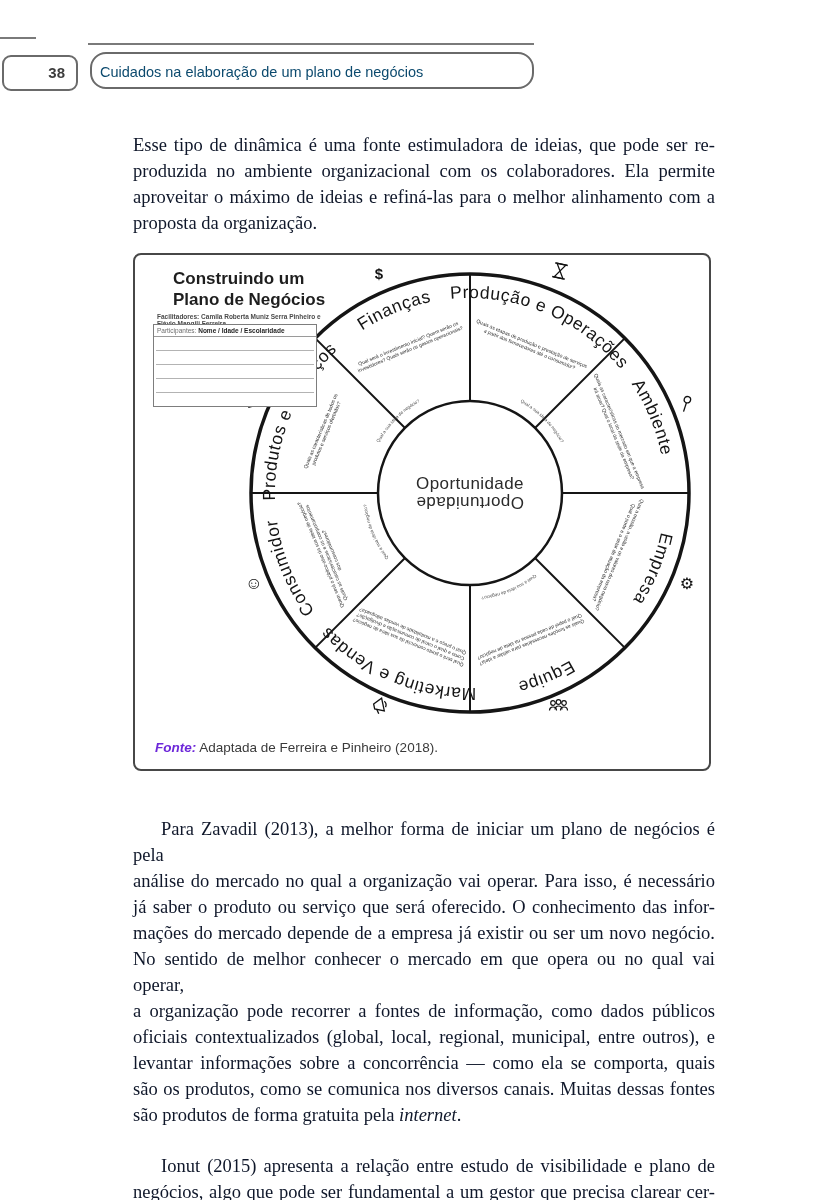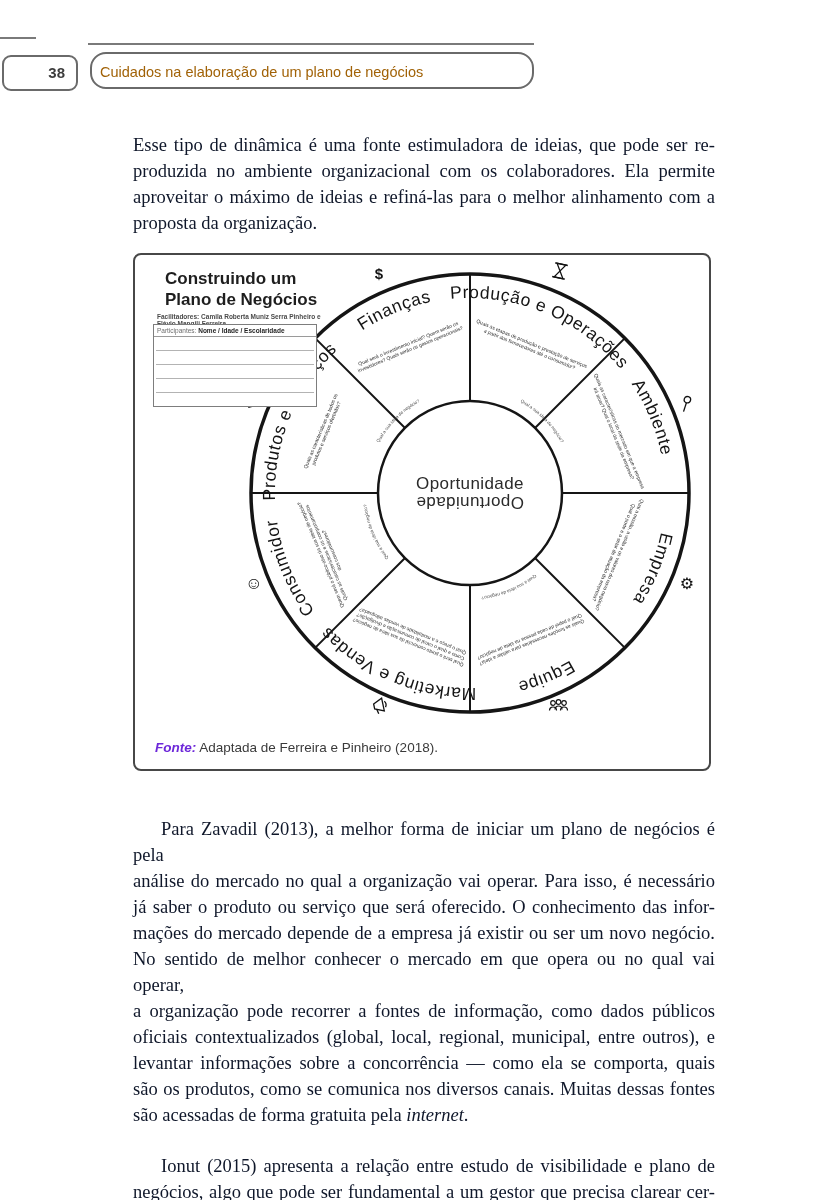--- a/index.html
+++ b/index.html
@@ -3,30 +3,30 @@
 <meta charset="utf-8">
 <style>
   html,body{margin:0;padding:0;background:#ffffff;}
   .page{position:relative;width:827px;height:1200px;background:#ffffff;overflow:hidden;
         font-family:"Liberation Serif",serif;color:#1c1c1c;}
   .rule{position:absolute;background:#7a7a7a;}
   .pagenum-box{position:absolute;left:2px;top:55px;width:76px;height:36px;border:2px solid #6a6a6a;
         border-radius:9px;font-family:"Liberation Sans",sans-serif;font-weight:bold;font-size:15px;
         color:#3d3d3d;line-height:32px;text-align:right;padding-right:11px;box-sizing:border-box;}
   .header-box{position:absolute;left:90px;top:52px;width:444px;height:37px;border:2px solid #6a6a6a;
-        border-radius:16px;font-family:"Liberation Sans",sans-serif;font-size:14.5px;color:#a16207;
+        border-radius:16px;font-family:"Liberation Sans",sans-serif;font-size:14.5px;color:#0c4a6e;
         line-height:36px;padding-left:8px;box-sizing:border-box;white-space:nowrap;overflow:hidden;}
   .para{position:absolute;left:133px;width:582px;}
   .ln{font-size:18.5px;line-height:26px;color:#0f172a;white-space:normal;}
   .just{text-align:justify;text-align-last:justify;}
   .ind{text-indent:28px;}
   .it{font-style:italic;}
   .figure-box{position:absolute;left:133px;top:253px;width:578px;height:518px;
         border:2px solid #474747;border-radius:8px;box-sizing:border-box;background:#fff;}
-  .fig-title{position:absolute;left:30px;top:13px;font-family:"Liberation Sans",sans-serif;
+  .fig-title{position:absolute;left:38px;top:13px;font-family:"Liberation Sans",sans-serif;
         font-weight:bold;font-size:17px;line-height:21px;color:#1e1e1e;z-index:3;}
   .facilitator{position:absolute;left:22px;top:58px;width:180px;font-family:"Liberation Sans",sans-serif;
         font-size:6.5px;color:#4a4a4a;z-index:3;font-weight:bold;}
   .participants{position:absolute;left:18px;top:69px;width:162px;border:1px solid #7d7d7d;
         background:#fff;z-index:3;font-family:"Liberation Sans",sans-serif;}
   .participants .phead{font-size:6.5px;color:#6d6d6d;padding:2px 3px;border-bottom:1px solid #9a9a9a;}
   .participants .phead b{color:#1f1f1f;}
   .participants .prow{height:13px;border-bottom:1px solid #b3b3b3;margin:0 2px;}
   .participants .prow:last-child{border-bottom:none;}
   .diagram{position:absolute;left:85px;top:-12px;z-index:1;}
@@ -200,21 +200,21 @@
   <div class="para" style="top:816px;">
     <div class="ln just ind">Para Zavadil (2013), a melhor forma de iniciar um plano de negócios é pela</div>
     <div class="ln just">análise do mercado no qual a organização vai operar. Para isso, é necessário</div>
     <div class="ln just">já saber o produto ou serviço que será oferecido. O conhecimento das infor-</div>
     <div class="ln just">mações do mercado depende de a empresa já existir ou ser um novo negócio.</div>
     <div class="ln just">No sentido de melhor conhecer o mercado em que opera ou no qual vai operar,</div>
     <div class="ln just">a organização pode recorrer a fontes de informação, como dados públicos</div>
     <div class="ln just">oficiais contextualizados (global, local, regional, municipal, entre outros), e</div>
     <div class="ln just">levantar informações sobre a concorrência — como ela se comporta, quais</div>
     <div class="ln just">são os produtos, como se comunica nos diversos canais. Muitas dessas fontes</div>
-    <div class="ln"><span>são acessadas de forma gratuita pela </span><span class="it">internet</span><span>.</span></div>
+    <div class="ln"><span>são produtos de forma gratuita pela </span><span class="it">internet</span><span>.</span></div>
   </div>
 
   <div class="para" style="top:1140px;margin-top:13px;">
     <div class="ln just ind">Ionut (2015) apresenta a relação entre estudo de visibilidade e plano de</div>
     <div class="ln just">negócios, algo que pode ser fundamental a um gestor que precisa clarear cer-</div>
   </div>
 
 </div>
 
 </body></html>

